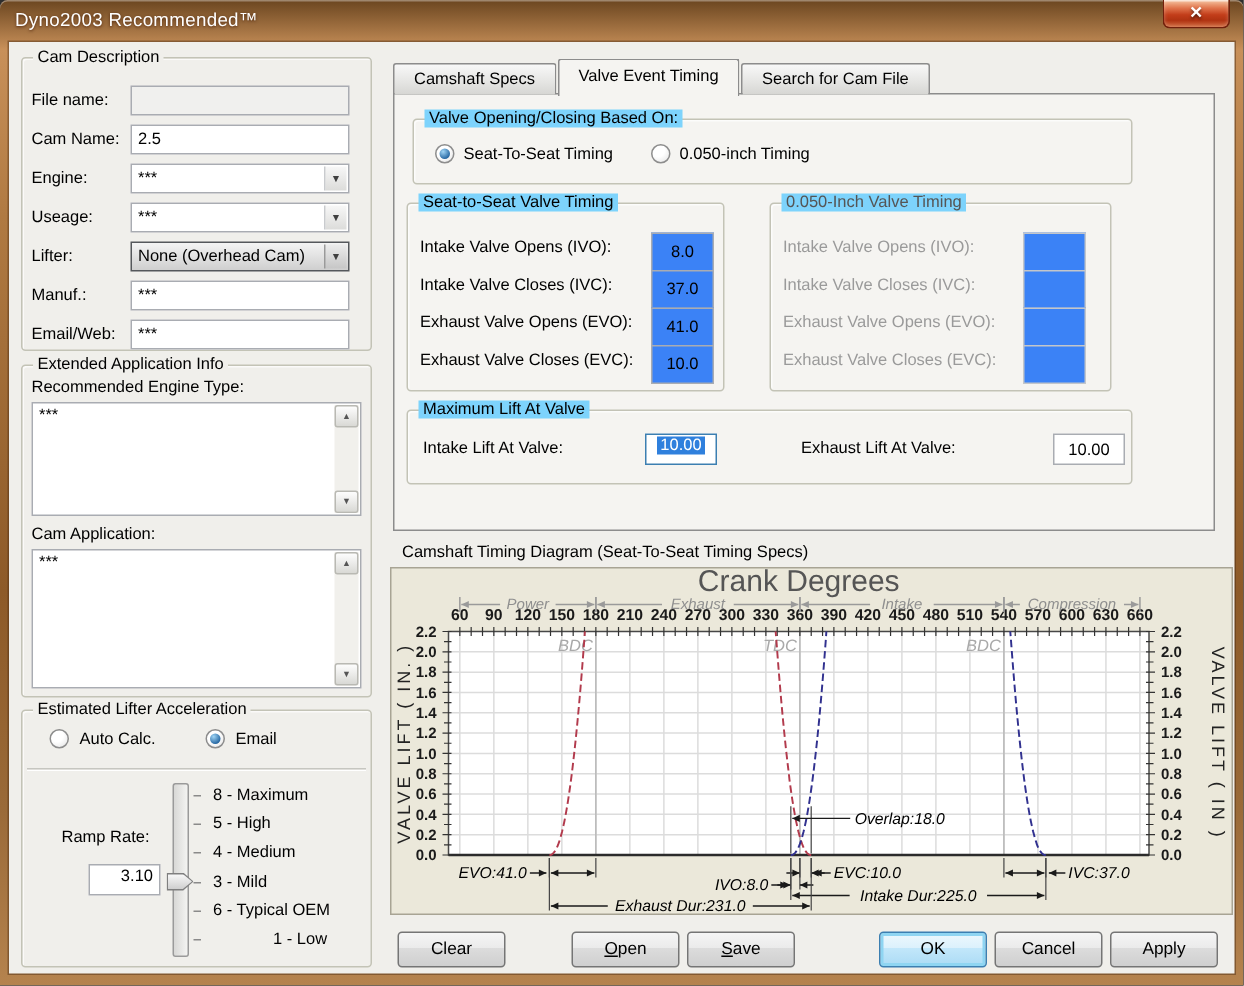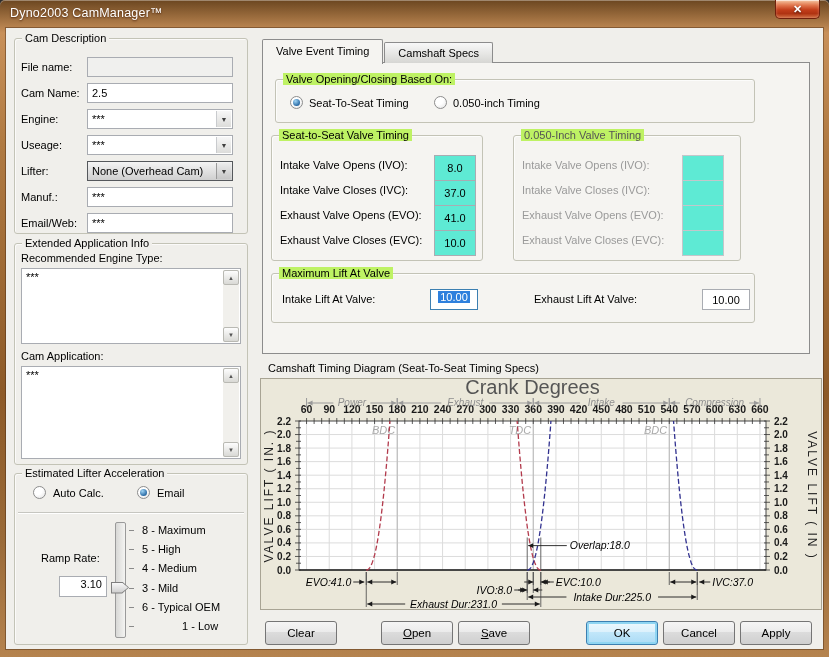--- a/index.html
+++ b/index.html
@@ -12,21 +12,21 @@
   .title-text{position:absolute;left:10px;top:6px;color:#fff;font-size:12.5px;letter-spacing:.2px;text-shadow:0 1px 2px rgba(60,20,0,.8);white-space:nowrap;}
   .closebtn{position:absolute;top:0;right:9px;width:45px;height:19px;border:1px solid #71200c;border-top:none;border-radius:0 0 5px 5px;
     background:linear-gradient(180deg,#f6c5a0 0%,#e0744c 30%,#c23d1a 55%,#b03312 75%,#d06a3e 100%);
     box-shadow:inset 0 1px 0 rgba(255,255,255,.55),inset 0 0 3px rgba(255,255,255,.3);
     color:#fff;display:flex;align-items:center;justify-content:center;cursor:default;}
   .closebtn .x{font-size:11px;font-weight:bold;text-shadow:0 1px 2px rgba(0,0,0,.6);line-height:1;}
   .content{position:absolute;left:6px;top:28px;width:817px;height:621px;background:#f0efeb;box-shadow:0 0 0 1px rgba(70,40,15,.45);}
 
   .groupbox{position:absolute;border:1px solid #c3c3b6;border-radius:3px;box-shadow:inset 1px 1px 0 rgba(255,255,255,.7);}
   .gtitle{position:absolute;top:-7px;left:7px;background:#f0efeb;padding:0 3px;line-height:12px;white-space:nowrap;}
-  .page .gtitle,.page.gbg{background:#bef264;}
+  .page .gtitle,.page.gbg{background:#7dd3fc;}
   .flabel{position:absolute;line-height:20px;white-space:nowrap;}
   .tbox{position:absolute;height:20px;border:1px solid #a9acb2;background:#fff;font-family:inherit;font-size:11px;color:#000;padding:1px 4px;outline:none;}
   input.tbox{margin:0;}
   .tbox.disabled{background:#f0f0ee;}
   .combo{padding-right:18px;}
   .combo .arrow{position:absolute;right:1px;top:1px;bottom:1px;width:15px;display:flex;align-items:center;justify-content:center;
     font-size:7px;color:#404040;background:linear-gradient(#f7f7f7,#dcdcda);border-left:1px solid #c9cbce;}
   .combo.gray{border-color:#55585c;background:linear-gradient(#f4f4f4,#cfcfcf);}
   .combo.gray .arrow{background:linear-gradient(#ececec,#c6c6c6);border-left:1px solid #9a9a9a;}
   .combo .val{line-height:16px;}
@@ -38,21 +38,21 @@
   .radio{position:absolute;width:13px;height:13px;border-radius:50%;border:1px solid #8d8d8d;background:radial-gradient(circle at 35% 30%,#fff 40%,#e2e2e2);}
   .radio.on::after{content:"";position:absolute;inset:2px;border-radius:50%;background:radial-gradient(circle at 35% 30%,#9fd4f5,#2b6ca6 70%,#1d4f7d);}
   .sep{position:absolute;height:1px;background:#c6c6c0;box-shadow:0 1px 0 #fff;}
   .tabstrip{position:absolute;left:256px;top:13px;height:22px;display:flex;align-items:flex-end;z-index:5;}
   .tab{height:21px;line-height:20px;padding:0 13px;margin-right:1px;border:1px solid #8c8c8c;border-bottom:none;border-radius:2px 2px 0 0;
     background:linear-gradient(#f8f8f8,#e6e6e4 55%,#d6d6d3);white-space:nowrap;}
   .tab.active{height:25px;line-height:23px;background:#f5f4f1;margin-bottom:-1px;position:relative;z-index:6;}
   .page{position:absolute;left:256px;top:34px;width:548px;height:292px;background:#f5f4f1;border:1px solid #8c8c8c;}
   .trow{position:absolute;left:8px;right:6px;height:20px;}
   .trow .tl{position:absolute;left:0;line-height:20px;white-space:nowrap;}
-  .trow input{position:absolute;height:16px;border:1px solid #a9acb2;background:#5eead4;font-family:inherit;font-size:11px;padding:12px 4px;outline:none;}
+  .trow input{position:absolute;height:16px;border:1px solid #a9acb2;background:#3b82f6;font-family:inherit;font-size:11px;padding:12px 4px;outline:none;}
   .dgroup .tl{color:#9a9a9a;}
   .dgroup input{border-color:#c3c6ca;}
   .statusbox{position:absolute;border:1px solid #aeaea4;background:#f7f6f2;line-height:20px;padding:0 5px;white-space:nowrap;}
   .chartpanel{position:absolute;border:1px solid #a8a494;background:#ebe8da;}
   .btn{position:absolute;width:72px;height:24px;border:1px solid #757575;border-radius:3px;
     background:linear-gradient(#f5f5f5,#ebebeb 45%,#dcdcdc 46%,#cfcfcf);
     display:flex;align-items:center;justify-content:center;font-size:11.5px;}
   .btn.default{border-color:#3c7fb1;box-shadow:inset 0 0 0 2px #8fd5f2;
     background:linear-gradient(#eef8fd,#dcf1fc 45%,#c2e7fa 46%,#abdbf5);}
   .u{text-decoration:underline;}
@@ -61,21 +61,21 @@
   .slider-thumb::after{content:"";position:absolute;inset:1px;clip-path:polygon(0 0,62% 0,100% 50%,62% 100%,0 100%);background:linear-gradient(#f8f8f8,#cdcdcd);}
   .stick{position:absolute;width:5px;height:1px;background:#8a8a8a;}
   .slabel{position:absolute;line-height:14px;white-space:nowrap;}
   svg text{font-family:"Liberation Sans",sans-serif;}
 </style>
 </head>
 <body>
 
 <div class="window">
   <div class="titlebar">
-    <div class="title-text">Dyno2003 CamManager™</div>
+    <div class="title-text">Dyno2003 Recommended™</div>
     <div class="closebtn">
       <span class="x">✕</span>
     </div>
   </div>
 
   <div class="content">
 
     <div class="groupbox" style="left:8px;top:10px;width:234px;height:196px;">
       <span class="gtitle">Cam Description</span>
       <span class="flabel" style="left:6px;top:18px;">File name:</span>
@@ -150,22 +150,23 @@
           <div class="stick" style="left: 114px; top: 113.6px;"></div>
           <div class="slabel" style="left: 127px; top: 106.6px;">3 - Mild</div>
           <div class="stick" style="left: 114px; top: 132.8px;"></div>
           <div class="slabel" style="left: 127px; top: 125.8px;">6 - Typical OEM</div>
           <div class="stick" style="left: 114px; top: 152px;"></div>
           <div class="slabel" style="left: 127px; top: 145px; margin-left: 40px;">1 - Low</div>
         </div>
     </div>
 
     <div class="tabstrip" id="tabstrip">
+        <div class="tab">Camshaft Specs</div>
         <div class="tab active">Valve Event Timing</div>
-        <div class="tab">Camshaft Specs</div>
+        <div class="tab">Search for Cam File</div>
       </div>
 
     <div class="page">
       <div class="groupbox" style="left:12px;top:16px;width:480px;height:44px;background:#f5f4f1;">
         <span class="gtitle">Valve Opening/Closing Based On:</span>
         <div>
           <span class="radio on" style="left:14px;top:16px;"></span>
           <span class="flabel" style="left:33px;top:13px;">Seat-To-Seat Timing</span>
         </div>
         <div>

